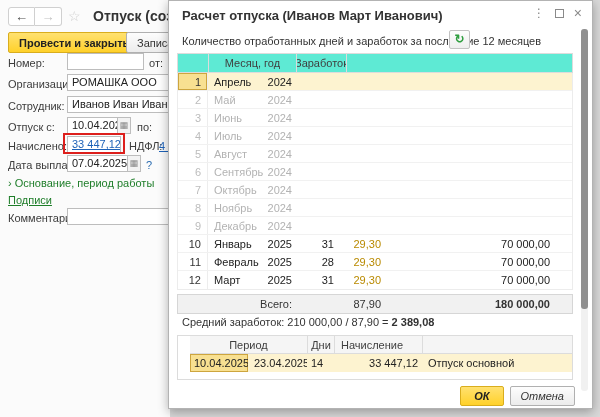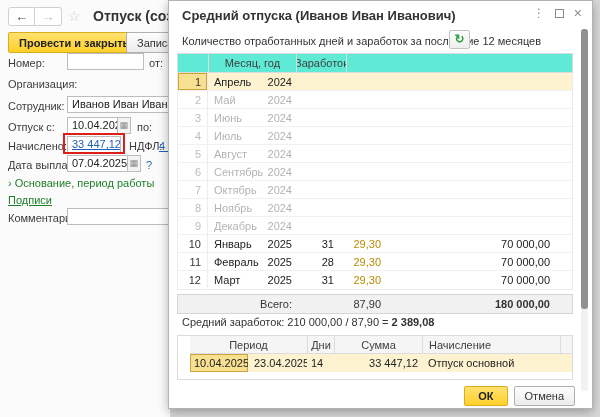--- a/index.html
+++ b/index.html
@@ -80,21 +80,21 @@
   .t2-row { height:18px; background:#fdf3d0; color:#222; cursor:pointer; }
   .t2-row > div { line-height:18px; white-space:nowrap; overflow:hidden; }
   .c-d1 { padding-left:4px; background:#f8e091; box-shadow:inset 0 0 0 1px #cda53e; }
   .c-d2 { padding-left:6px; }
   .c-dn { padding-left:4px; }
   .c-sum { text-align:right; padding-right:4px; }
   .c-accr { padding-left:6px; }
   .t2-fill { height:7px; background:#fff; }
 
   .dlg-buttons { position:absolute; top:385px; right:17px; display:flex; gap:6px; }
-  .dlg-buttons .btn { height:20px; }
+  .dlg-buttons .btn { height:20px;font-style:italic; }
   .btn-ok { padding:0 13px; }
 
   .sb-track { position:absolute; left:412px; top:28px; width:7px; height:362px; background:#f1f1f1; border-radius:3px; }
   .sb-thumb { position:absolute; left:0; top:0; width:7px; height:280px; background:#909090; border-radius:3px; cursor:pointer; }
 </style>
 </head>
 <body>
 
 <div class="left-pane">
   <div class="nav-group">
@@ -105,20 +105,21 @@
   <div class="win-title">Отпуск (создание</div>
 
   <button class="btn btn-yellow tb-post">Провести и закрыть</button>
   <button class="btn btn-gray tb-save">Записать</button>
 
   <div class="lbl" style="left:8px; top:57px;">Номер:</div>
   <div class="fld" style="left:67px; top:53px; width:77px;"></div>
   <div class="lbl" style="left:149px; top:57px;">от:</div>
 
   <div class="lbl" style="left:8px; top:78px;">Организация:</div>
+  <div class="fld" style="left:67px; top:74px; width:102px;">РОМАШКА ООО</div>
 
   <div class="lbl" style="left:8px; top:100px;">Сотрудник:</div>
   <div class="fld" style="left:67px; top:96px; width:102px;">Иванов Иван Иванович</div>
 
   <div class="lbl" style="left:8px; top:121px;">Отпуск с:</div>
   <div class="fld" style="left:67px; top:117px; width:51px;">10.04.2025</div>
   <div class="cal-btn" style="left:118px; top:117px;">▦</div>
   <div class="lbl" style="left:137px; top:121px;">по:</div>
 
   <div class="lbl" style="left:8px; top:140px;">Начислено:</div>
@@ -133,21 +134,21 @@
   <div class="lbl hint-q" style="left:146px; top:159px;">?</div>
 
   <div class="lbl green-link" style="left:8px; top:177px;"><span>›</span> <span>Основание, период работы</span></div>
   <div class="lbl green-link" style="left:8px; top:194px; text-decoration:underline;">Подписи</div>
 
   <div class="lbl" style="left:8px; top:212px;">Комментарий:</div>
   <div class="fld" style="left:67px; top:208px; width:102px;"></div>
 </div>
 
 <div class="dialog">
-  <div class="dlg-title">Средний отпуска (Иванов Иван Иванович)</div>
+  <div class="dlg-title">Расчет отпуска (Иванов Март Иванович)</div>
   <div class="dlg-ctrls">
     <span>⋮</span>
     <span class="ctrl-max"></span>
     <span style="font-size:14px;">×</span>
   </div>
 
   <div class="dlg-sub">Количество отработанных дней и заработок за последние 12 месяцев</div>
   <button class="refresh-btn">↻</button>
 
   <div class="t1">
@@ -276,21 +277,20 @@
       <div></div>
     </div>
   </div>
 
   <div class="avg-line"><span>Средний заработок: 210 000,00 / 87,90 = </span><b>2 389,08</b></div>
 
   <div class="t2">
     <div class="g2 t2-hdr">
       <div class="h-period">Период</div>
       <div>Дни</div>
-      <div>Сумма</div>
       <div class="h-accr">Начисление</div>
       <div></div>
     </div>
     <div class="g2 t2-row">
       <div class="c-d1">10.04.2025</div>
       <div class="c-d2">23.04.2025</div>
       <div class="c-dn">14</div>
       <div class="c-sum">33 447,12</div>
       <div class="c-accr">Отпуск основной</div>
       <div></div>

